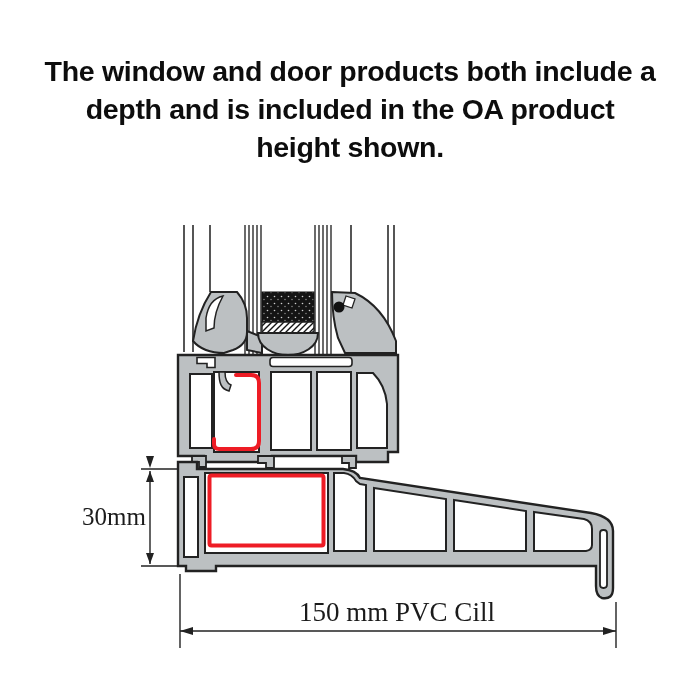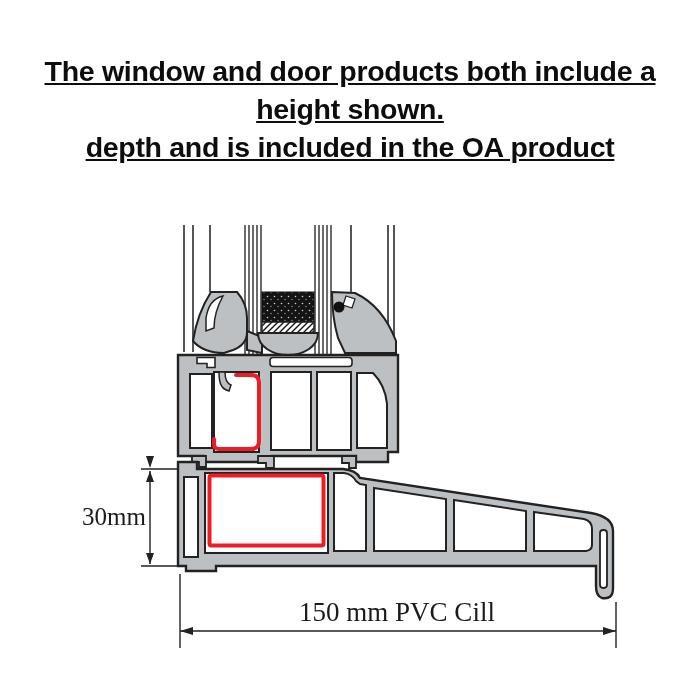--- a/index.html
+++ b/index.html
@@ -1,33 +1,33 @@
 <!DOCTYPE html>
 <html><head>
 <meta charset="utf-8">
 <style>
   html,body{margin:0;padding:0;background:#ffffff;}
   .page{position:relative;width:700px;height:700px;background:#fff;overflow:hidden;
         font-family:"Liberation Sans",sans-serif;}
   .heading{position:absolute;top:52px;left:0;width:700px;text-align:center;
            color:#0d0d0d;font-weight:bold;font-size:28.5px;line-height:38px;
            letter-spacing:-0.3px;}
-  .hline{white-space:pre-wrap;text-decoration:underline;}
+  .hline{white-space:pre-wrap;}
   svg text.dim{font-family:"Liberation Serif","DejaVu Serif",serif;fill:#1b1b1b;}
   svg{position:absolute;top:0;left:0;}
 </style>
 </head>
 <body>
 
 <div class="page">
 
   <header class="heading">
     <div class="hline">The window and door products both include a</div>
+    <div class="hline">depth and is included in the OA product</div>
     <div class="hline">height shown.</div>
-    <div class="hline">depth and is included in the OA product</div>
   </header>
 
   <svg width="700" height="700" viewBox="0 0 700 700">
     <defs>
       <pattern id="hatch" width="6" height="6" patternUnits="userSpaceOnUse">
         <rect width="6" height="6" fill="#ffffff"></rect>
         <path d="M0,6 L6,0 M-1,1 L1,-1 M5,7 L7,5" stroke="#151515" stroke-width="1.4"></path>
       </pattern>
       <pattern id="speck" width="7" height="7" patternUnits="userSpaceOnUse">
         <rect width="7" height="7" fill="#141414"></rect>

